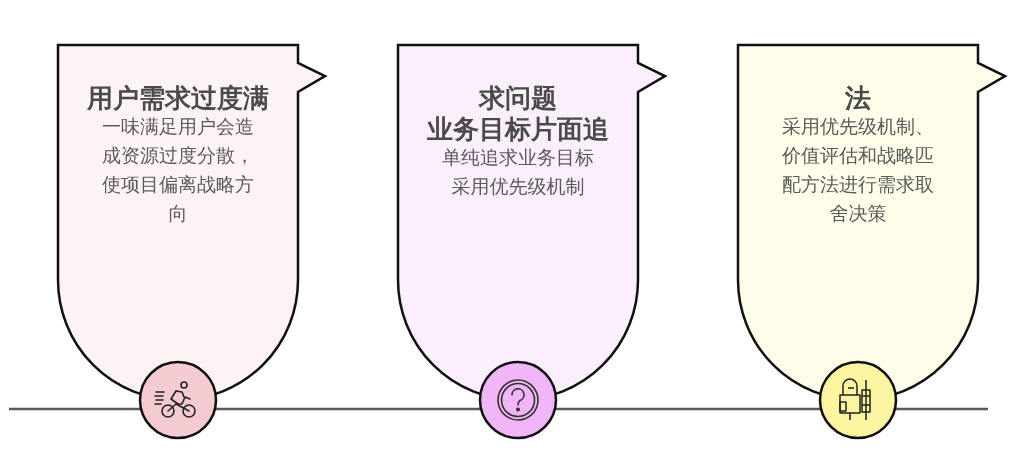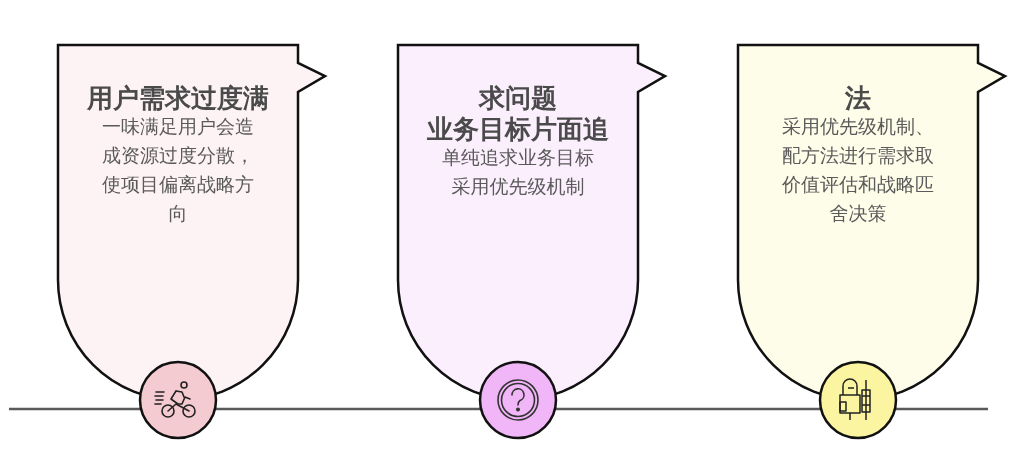--- a/index.html
+++ b/index.html
@@ -81,17 +81,17 @@
     <div>采用优先级机制</div>
   </div>
 </div>
 
 <div class="card" style="left:753px; top:83px;">
   <div class="title">
     <div>法</div>
   </div>
   <div class="desc">
     <div>采用优先级机制、</div>
+    <div>价值评估和战略匹</div>
     <div>配方法进行需求取</div>
-    <div>价值评估和战略匹</div>
     <div>舍决策</div>
   </div>
 </div>
 
 </body></html>

